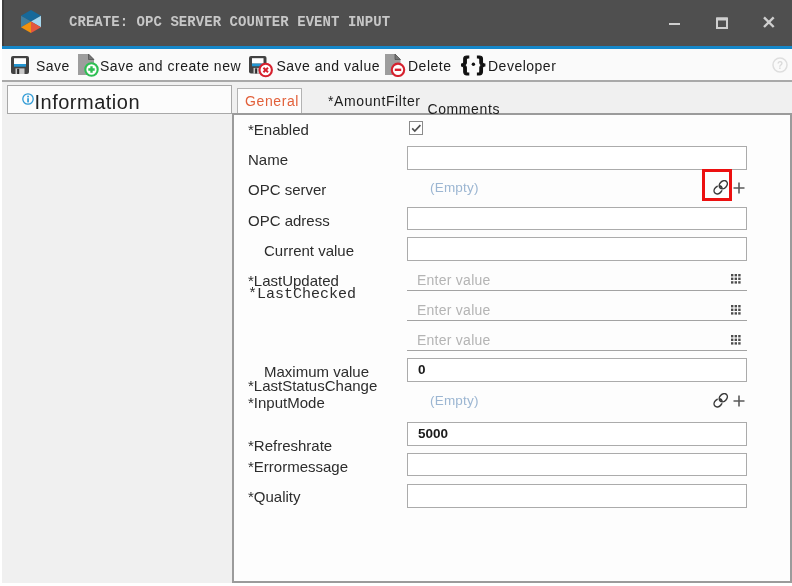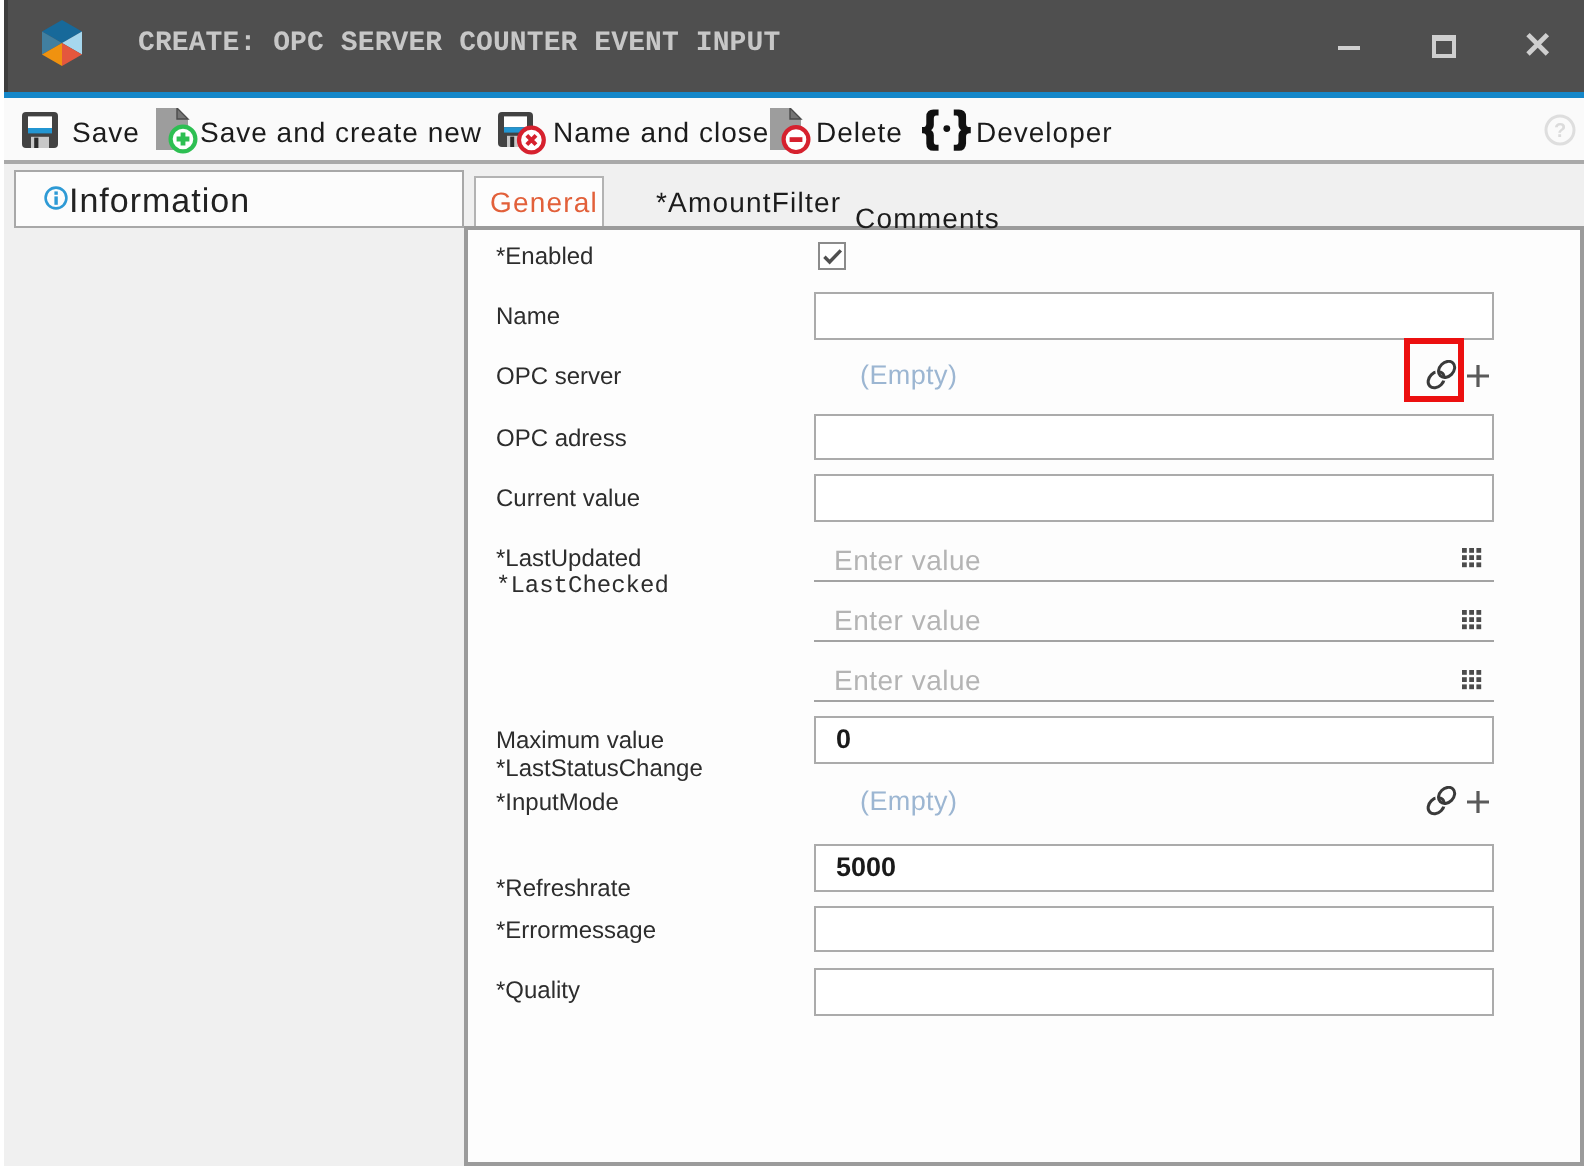--- a/index.html
+++ b/index.html
@@ -1,19 +1,19 @@
 <!DOCTYPE html>
 <html><head>
 <meta charset="utf-8">
 <style>
 * { margin:0; padding:0; box-sizing:border-box; }
 html,body { width:792px; height:586px; background:#ffffff; overflow:hidden;
   font-family:"Liberation Sans",sans-serif; }
 .a { position:absolute; }
-.lbl { position:absolute; left:248px; font-size:12px; color:#2d2d2d; white-space:nowrap; }
+.lbl { position:absolute; left:248px; font-size:15px; color:#2d2d2d; white-space:nowrap; }
 .inp { position:absolute; left:406.5px; width:340px; height:23.5px; background:#fff;
   border:1px solid #ababab; font-size:13.5px; font-weight:bold; color:#1a1a1a;
   line-height:21.5px; padding-left:10.5px; }
 .dline { position:absolute; left:406.5px; width:340.5px; height:1px; background:#a3a3a3; }
 .ev { position:absolute; left:417px; font-size:14px; color:#b4b4b4; white-space:nowrap; letter-spacing:0.25px; }
 .tbtxt { position:absolute; top:57.5px; font-size:14px; color:#1b1b1b; white-space:nowrap; letter-spacing:0.5px; }
 </style>
 </head>
 <body>
 
@@ -62,21 +62,21 @@
 
 <svg class="a" style="left:249px;top:56px;" width="25" height="22" viewBox="0 0 25 22">
   <rect x="0" y="0" width="17.5" height="17.5" rx="2" fill="#424242"></rect>
   <rect x="3" y="2.2" width="11.5" height="5.4" fill="#ffffff"></rect>
   <rect x="3" y="7.6" width="11.5" height="2.7" fill="#2396d2"></rect>
   <rect x="4.5" y="11.9" width="8.5" height="5.6" fill="#c8c8c8"></rect>
   <rect x="6.1" y="12.3" width="2" height="5.2" fill="#2b2b2b"></rect>
   <circle cx="16.7" cy="14" r="6.2" fill="#ffffff" stroke="#d6212e" stroke-width="2.1"></circle>
   <path d="M14.4,11.7 L19,16.3 M19,11.7 L14.4,16.3" stroke="#d6212e" stroke-width="2"></path>
 </svg>
-<div class="tbtxt" style="left:276.5px;">Name and close</div>
+<div class="tbtxt" style="left:276.5px;">Save and value</div>
 
 <svg class="a" style="left:385px;top:54px;" width="21" height="23" viewBox="0 0 21 23">
   <path d="M0,0 H10 L15.5,5.5 V21 H0 Z" fill="#9d9d9d"></path>
   <path d="M10,0 L15.5,5.5 H10 Z" fill="#757575"></path>
   <path d="M10,5.5 H15.5 L10,0 Z" fill="none" stroke="#4b4b4b" stroke-width="0.7"></path>
   <circle cx="13" cy="15.8" r="6.2" fill="#ffffff" stroke="#d6212e" stroke-width="2.1"></circle>
   <rect x="9.8" y="14.6" width="6.4" height="2.4" fill="#d6212e"></rect>
 </svg>
 <div class="tbtxt" style="left:408px;">Delete</div>
 
@@ -93,21 +93,21 @@
 </svg>
 
 <div class="a" style="left:2px;top:82px;width:790px;height:501px;background:#f0f0f0;"></div>
 
 <div class="a" style="left:7px;top:85px;width:224.5px;height:28.5px;background:#fcfcfc;border:1px solid #a8a8a8;"></div>
 <svg class="a" style="left:21.5px;top:93px;" width="12" height="12" viewBox="0 0 12 12">
   <circle cx="6" cy="6" r="5.2" fill="none" stroke="#2e9ad5" stroke-width="1.3"></circle>
   <rect x="5.2" y="2.7" width="1.7" height="1.7" fill="#2e9ad5"></rect>
   <rect x="5.2" y="5.2" width="1.7" height="4.2" fill="#2e9ad5"></rect>
 </svg>
-<div class="a" style="left:34.5px;top:91px;font-size:17px;color:#222;letter-spacing:0.5px;">Information</div>
+<div class="a" style="left:34.5px;top:91px;font-size:20px;color:#222;letter-spacing:0.5px;">Information</div>
 
 <div class="a" style="left:231.5px;top:112.5px;width:560px;height:470.5px;background:#fdfdfd;border:2.5px solid #9b9b9b;"></div>
 
 <div class="a" style="left:236.5px;top:87.5px;width:65px;height:25px;background:#fdfdfd;border:1px solid #b3b3b3;border-bottom:none;"></div>
 <div class="a" style="left:245px;top:92.5px;font-size:14px;color:#e2603a;letter-spacing:0.6px;">General</div>
 <div class="a" style="left:328px;top:92.5px;font-size:14px;color:#1c1c1c;letter-spacing:0.6px;">*AmountFilter</div>
 <div class="a" style="left:427.5px;top:101px;font-size:14px;color:#1c1c1c;letter-spacing:0.6px;">Comments</div>
 
 <div class="lbl" style="top:120.5px;">*Enabled</div>
 <div class="a" style="left:408.5px;top:121px;width:14px;height:14px;background:#fff;border:1px solid #8b8b8b;"></div>
@@ -134,21 +134,21 @@
     </g>
 </svg>
 <svg class="a" style="left:732.5px;top:181.5px;" width="12" height="12" viewBox="0 0 12 12">
   <path d="M6,0.5 V11.5 M0.5,6 H11.5" stroke="#5a5a5a" stroke-width="1.6"></path>
 </svg>
 <div class="a" style="left:702px;top:169px;width:30px;height:32px;border:3.5px solid #ec1010;"></div>
 
 <div class="lbl" style="top:211.5px;">OPC adress</div>
 <div class="inp" style="top:206.8px;"></div>
 
-<div class="lbl" style="top:241.5px;">Current value</div>
+<div class="lbl" style="top:241.5px;margin-left:16px;">Current value</div>
 <div class="inp" style="top:237px;"></div>
 
 <div class="lbl" style="top:272px;">*LastUpdated</div>
 <div class="ev" style="top:271.5px;">Enter value</div>
 <svg class="a" style="left:731.3px;top:274.2px;" width="11" height="11" viewBox="0 0 11 11">
   <g fill="#4c4c4c">
     <rect x="0" y="0" width="2.4" height="2.4"></rect>
       <rect x="3.6" y="0" width="2.4" height="2.4"></rect>
       <rect x="7.2" y="0" width="2.4" height="2.4"></rect>
     <rect x="0" y="3.6" width="2.4" height="2.4"></rect>
@@ -188,21 +188,21 @@
     <rect x="0" y="3.6" width="2.4" height="2.4"></rect>
       <rect x="3.6" y="3.6" width="2.4" height="2.4"></rect>
       <rect x="7.2" y="3.6" width="2.4" height="2.4"></rect>
     <rect x="0" y="7.2" width="2.4" height="2.4"></rect>
       <rect x="3.6" y="7.2" width="2.4" height="2.4"></rect>
       <rect x="7.2" y="7.2" width="2.4" height="2.4"></rect>
   </g>
 </svg>
 <div class="dline" style="top:349.5px;"></div>
 
-<div class="lbl" style="top:362.5px;">Maximum value</div>
+<div class="lbl" style="top:362.5px;margin-left:16px;">Maximum value</div>
 <div class="inp" style="top:358.2px;">0</div>
 
 <div class="lbl" style="top:394px;">*InputMode</div>
 <div class="a" style="left:430px;top:392.5px;font-size:13.5px;color:#9cb6d2;letter-spacing:0.2px;">(Empty)</div>
 <svg class="a" style="left:712.5px;top:393px;" width="16" height="15" viewBox="0 0 16 15">
   <defs>
       <clipPath id="lc2">
         <circle cx="8.28" cy="6.72" r="2.3"></circle>
       </clipPath>
     </defs>

